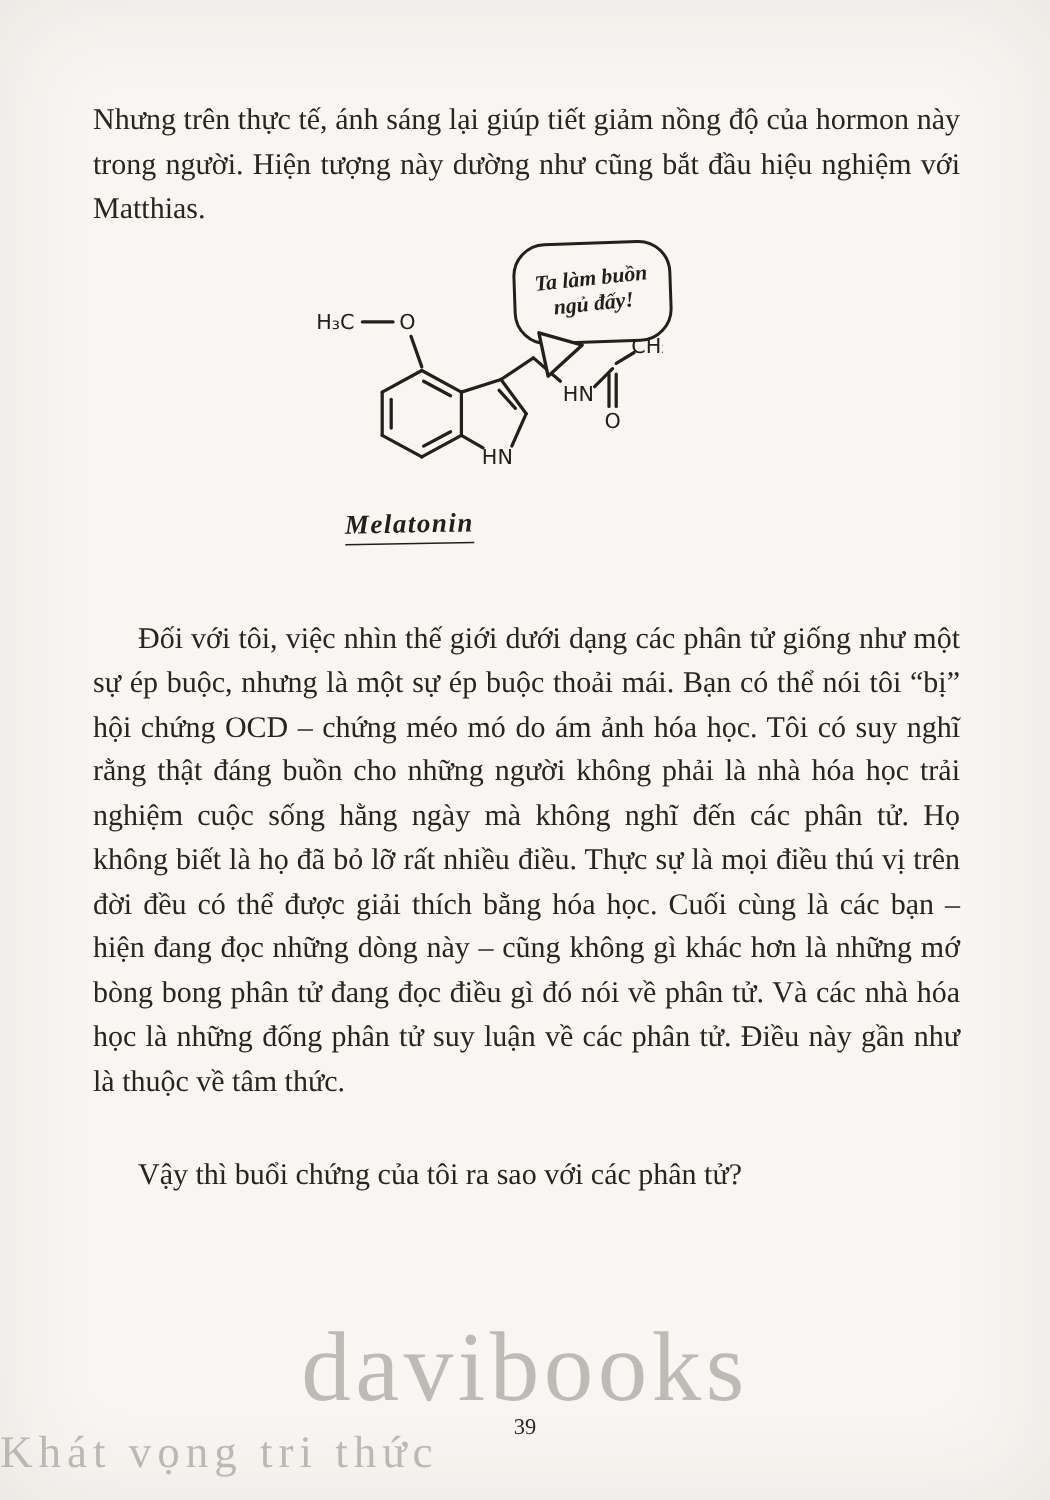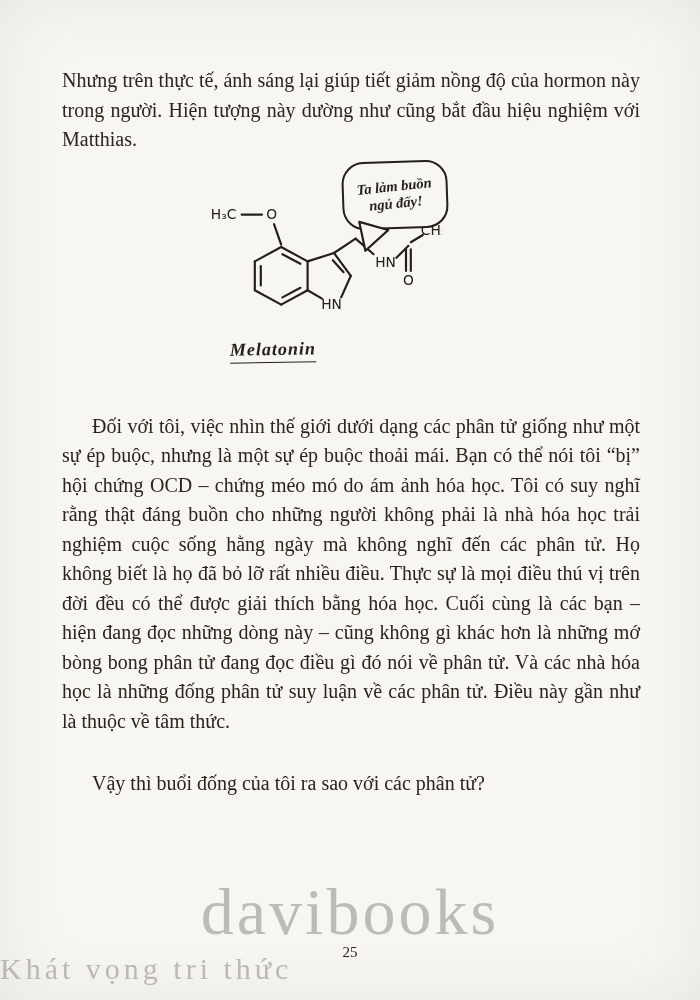--- a/index.html
+++ b/index.html
@@ -205,21 +205,21 @@
       <div class="bubble">
         <span class="bubble-text">Ta làm buồn ngủ đấy!</span>
         <svg class="bubble-tail" viewBox="0 0 40 34">
           <path d="M4,1 L16,28 L34,3 Z"></path>
         </svg>
       </div>
 
     </div>
 
     <p class="para indent">Đối với tôi, việc nhìn thế giới dưới dạng các phân tử giống như một sự ép buộc, nhưng là một sự ép buộc thoải mái. Bạn có thể nói tôi “bị” hội chứng OCD – chứng méo mó do ám ảnh hóa học. Tôi có suy nghĩ rằng thật đáng buồn cho những người không phải là nhà hóa học trải nghiệm cuộc sống hằng ngày mà không nghĩ đến các phân tử. Họ không biết là họ đã bỏ lỡ rất nhiều điều. Thực sự là mọi điều thú vị trên đời đều có thể được giải thích bằng hóa học. Cuối cùng là các bạn – hiện đang đọc những dòng này – cũng không gì khác hơn là những mớ bòng bong phân tử đang đọc điều gì đó nói về phân tử. Và các nhà hóa học là những đống phân tử suy luận về các phân tử. Điều này gần như là thuộc về tâm thức.</p>
-    <p class="para indent">Vậy thì buổi đống của tôi ra sao với các phân tử?</p>
+    <p class="para indent">Vậy thì buổi chứng của tôi ra sao với các phân tử?</p>
 
   </div>
 
   <div class="watermark-1">davibooks</div>
-  <div class="page-number">25</div>
+  <div class="page-number">39</div>
   <div class="watermark-2">Khát vọng tri thức</div>
 
 </div>
 
 </body></html>

